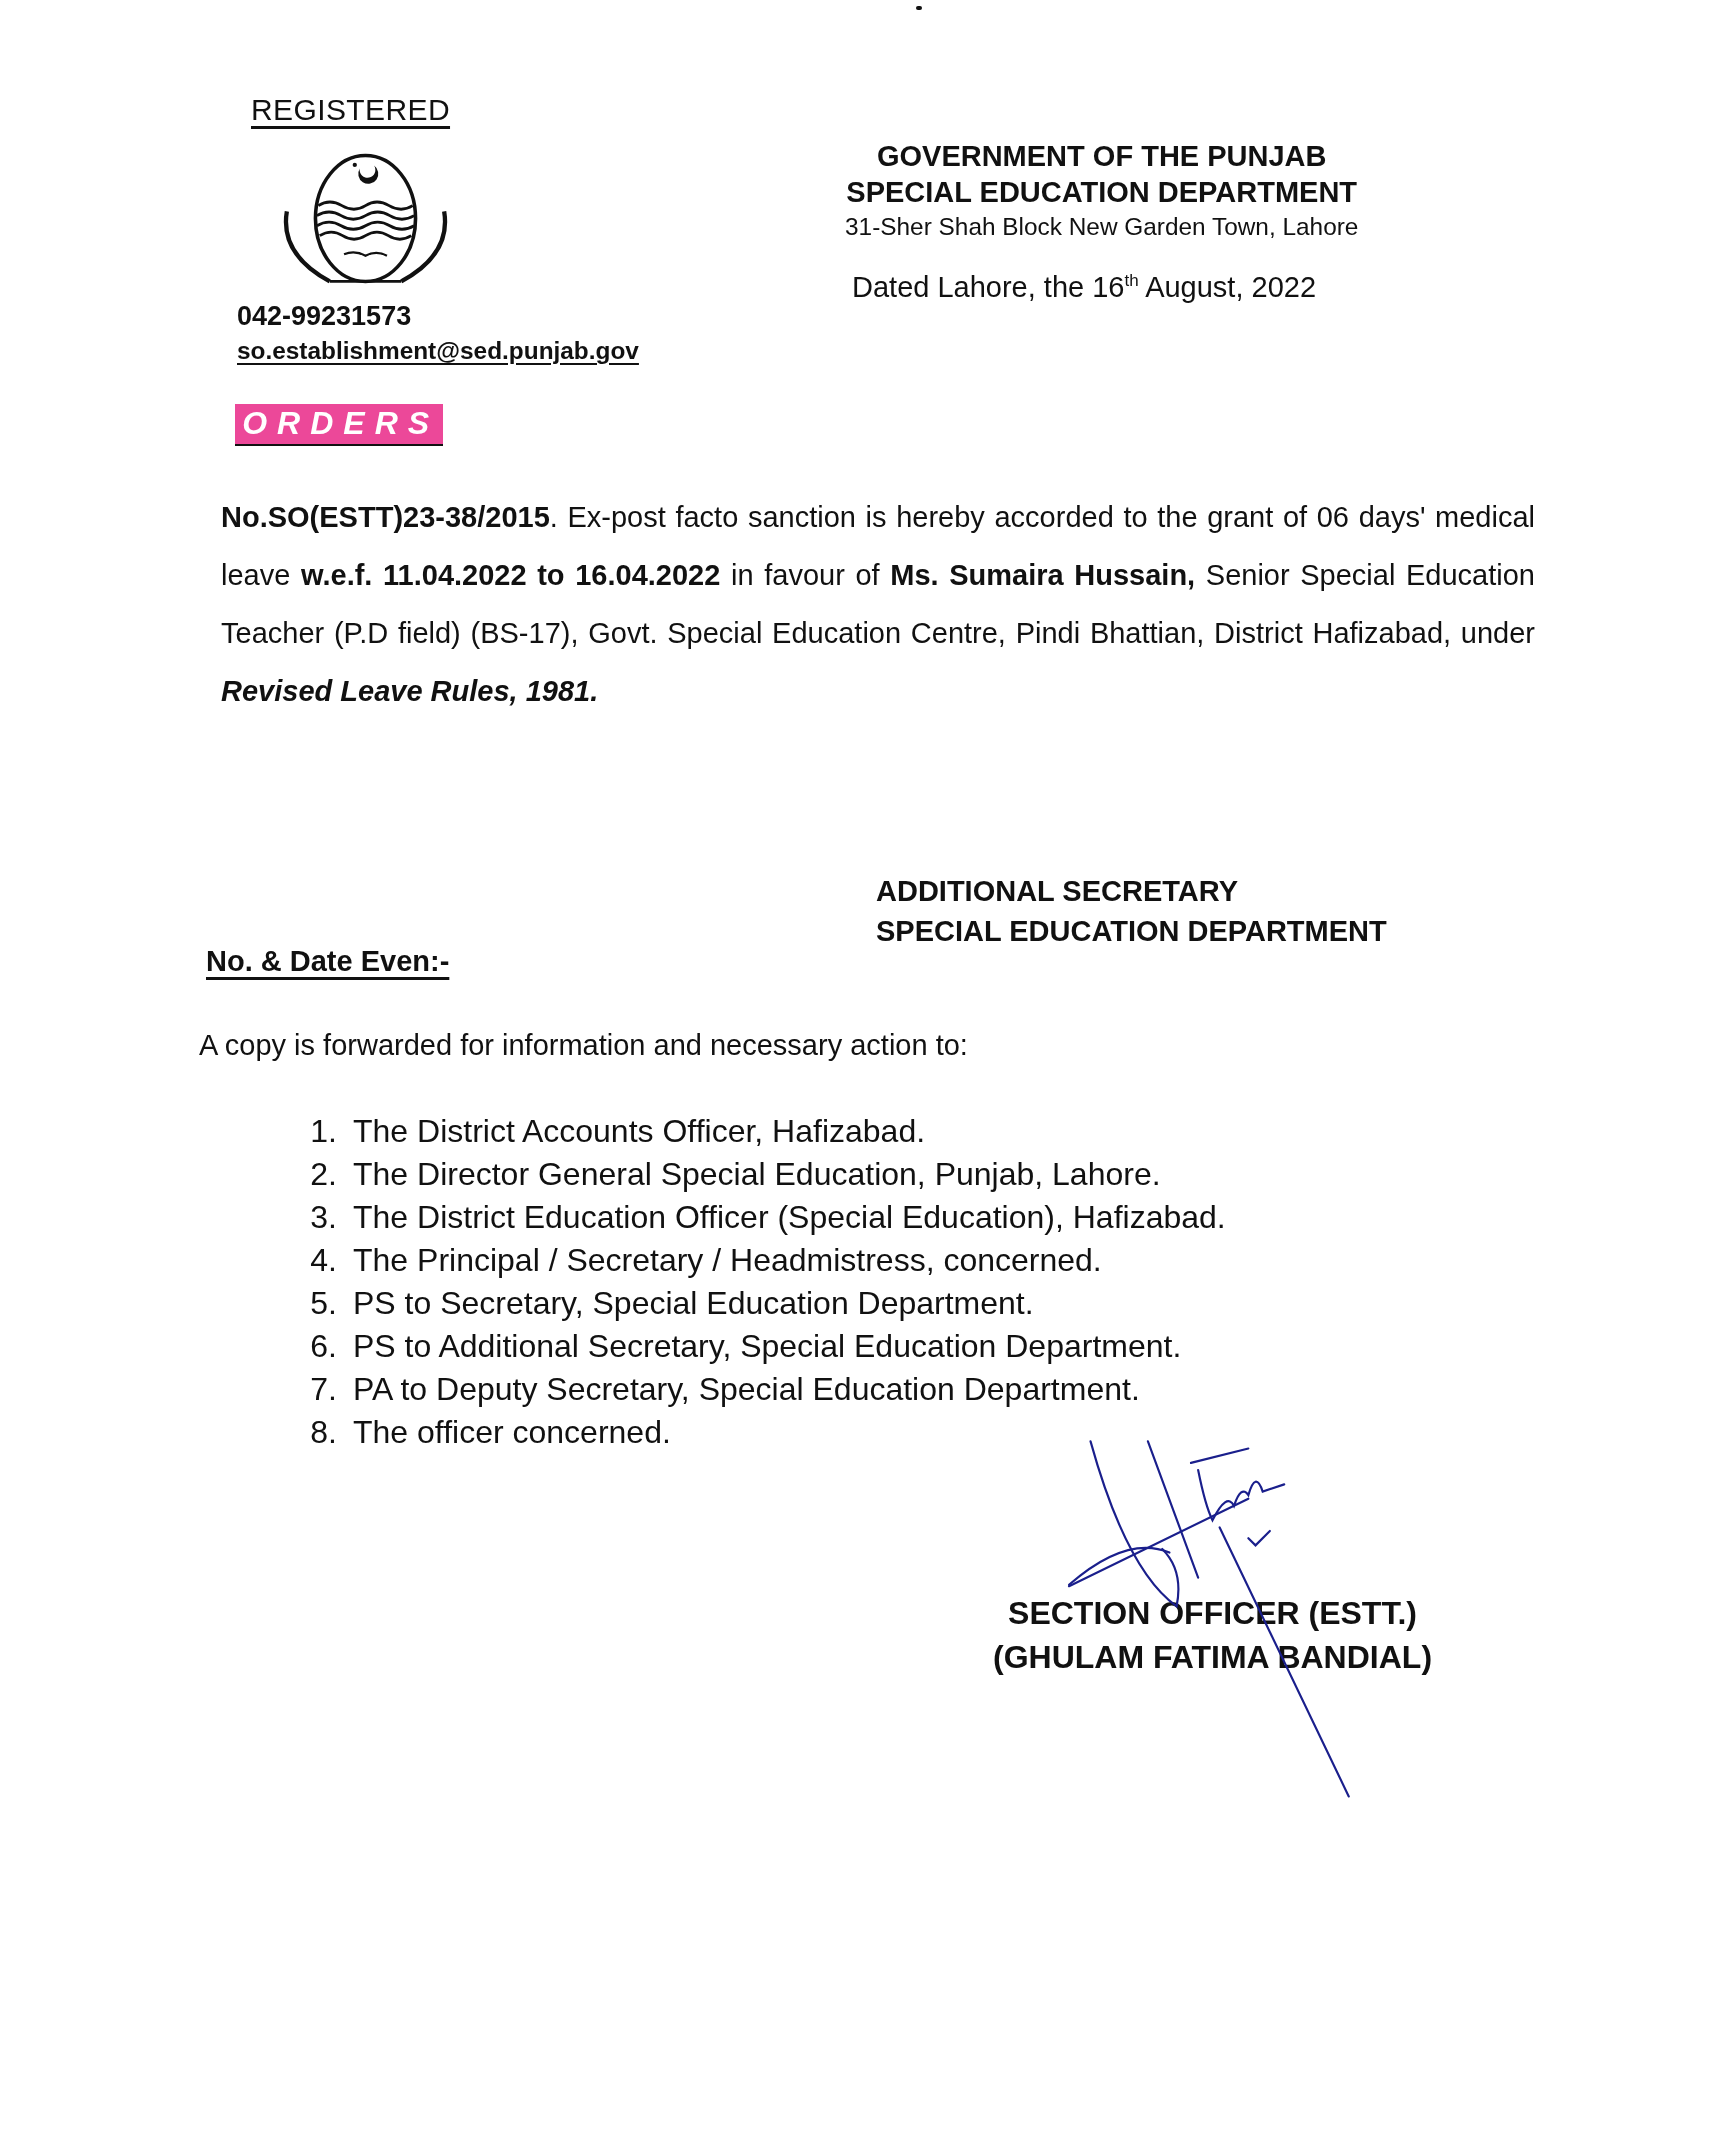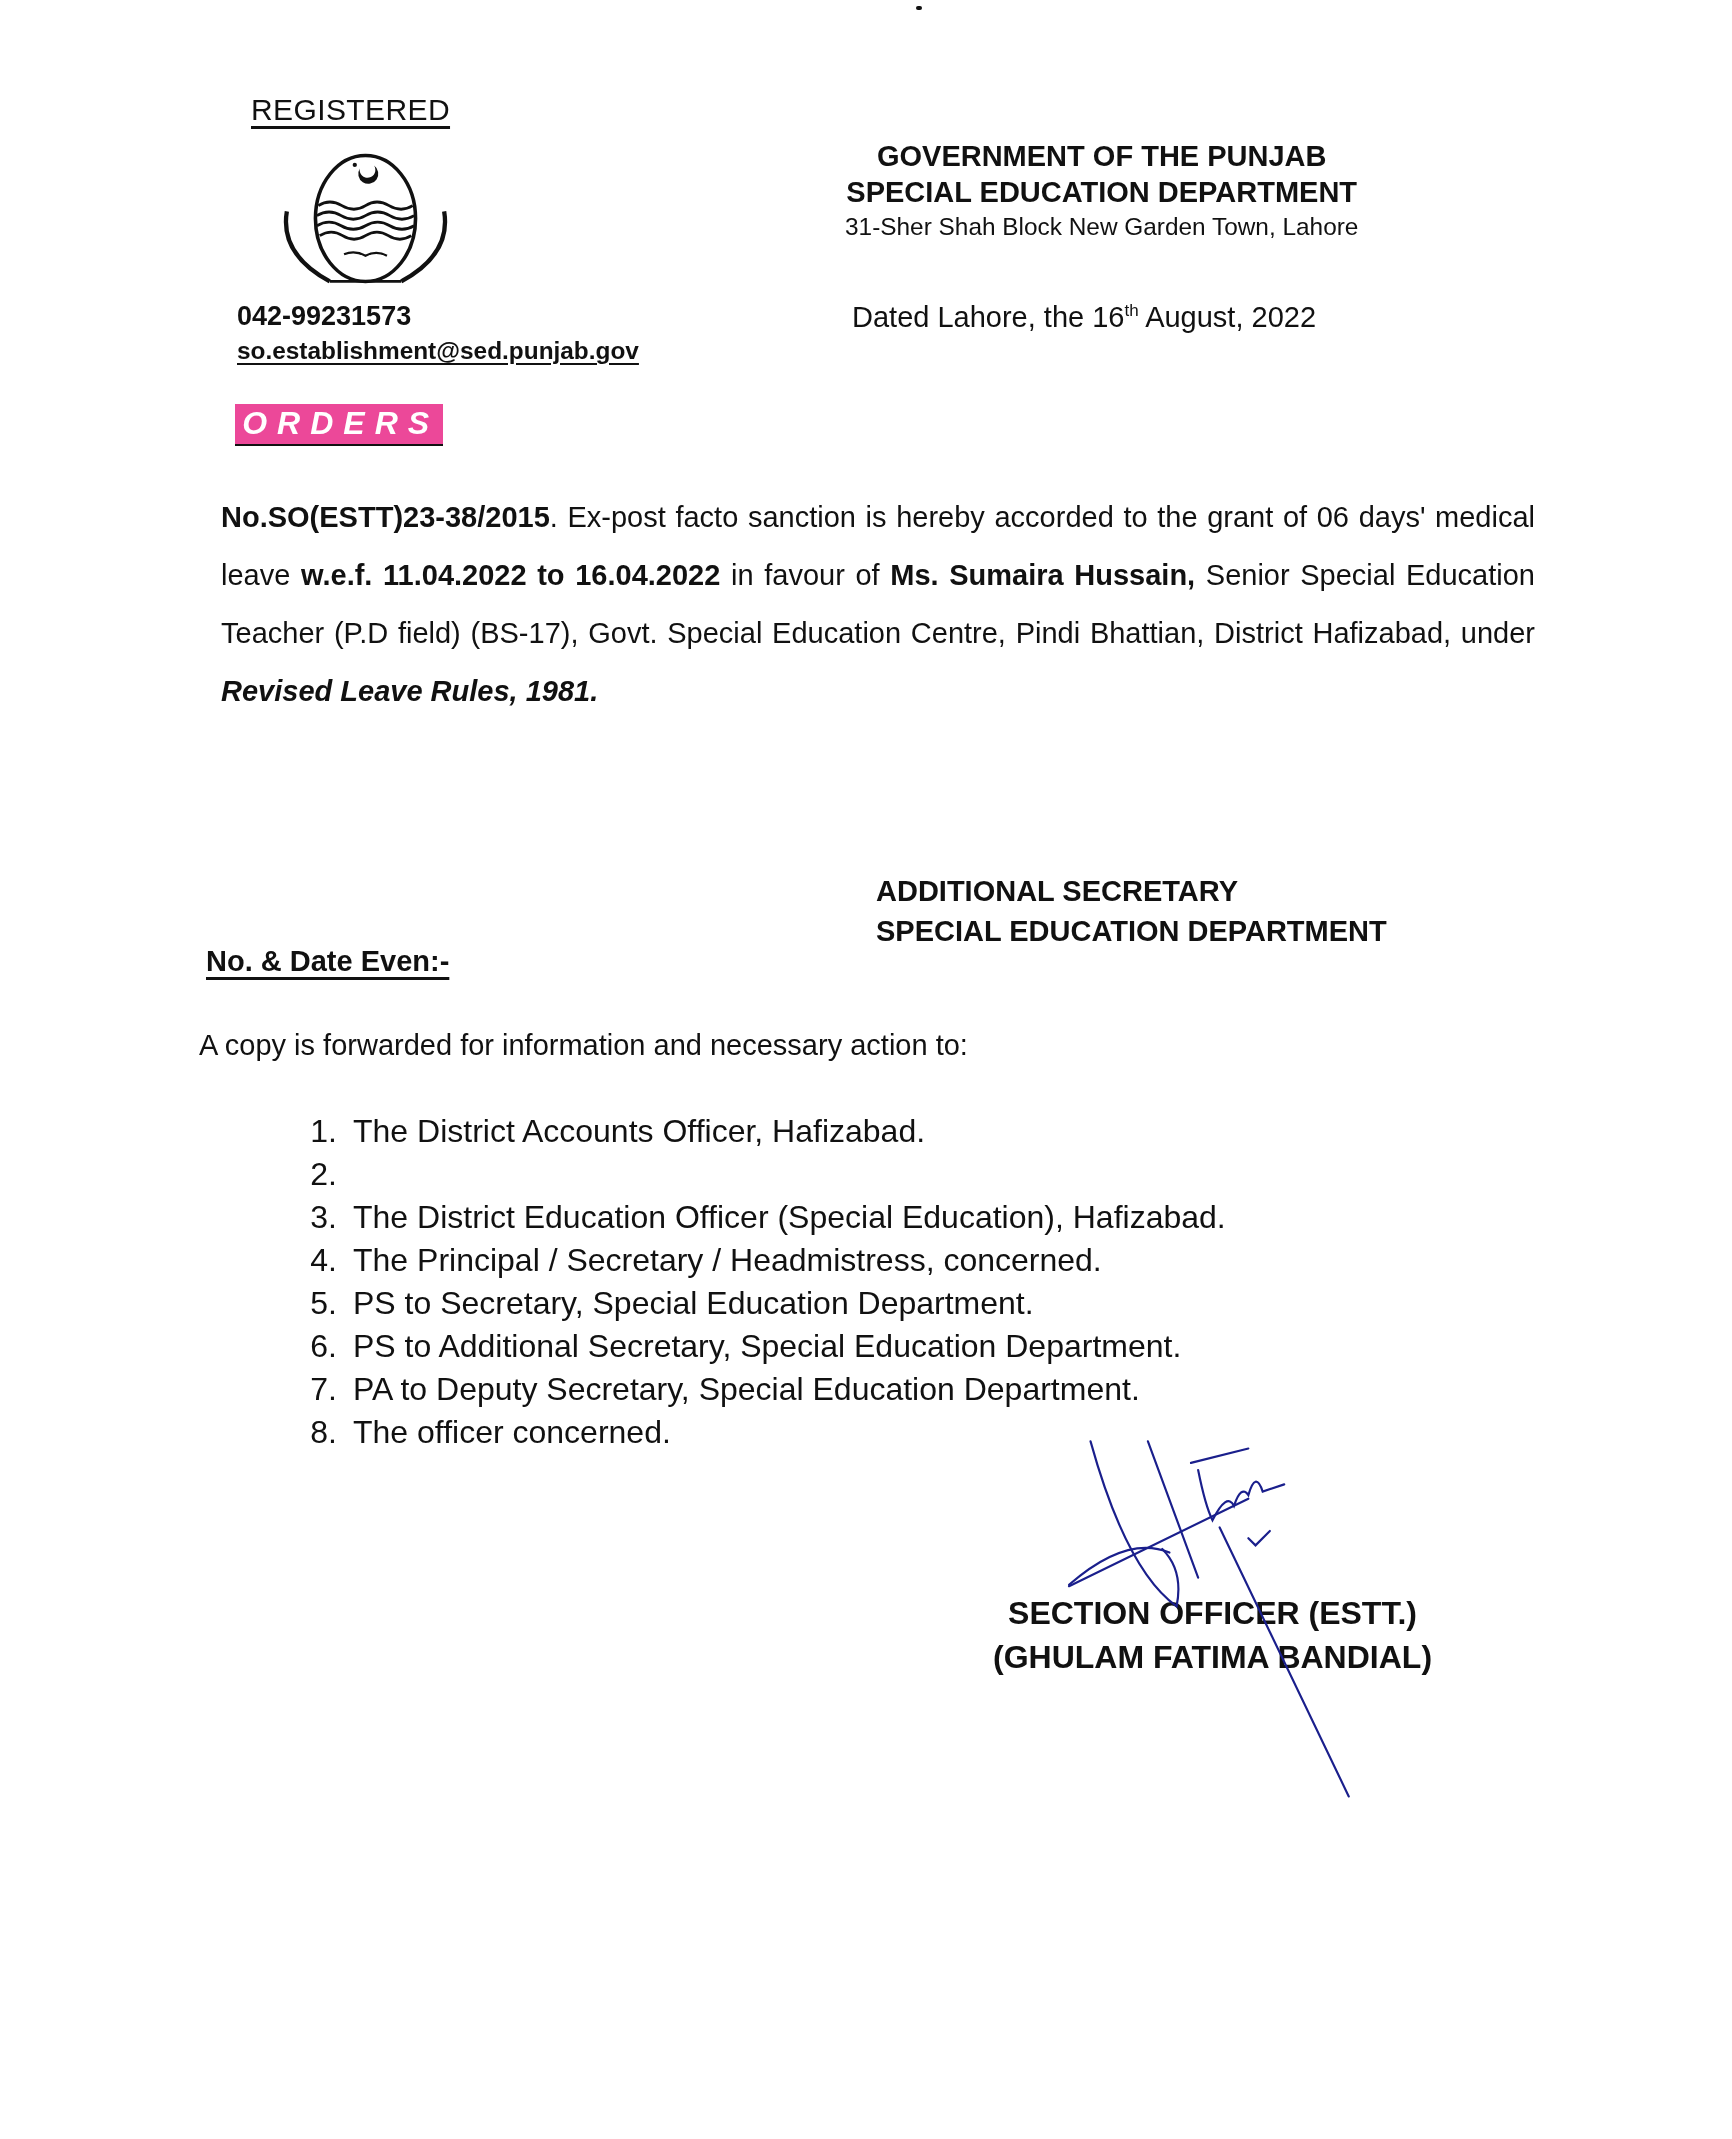--- a/index.html
+++ b/index.html
@@ -12,21 +12,21 @@
 
   .registered { left: 251px; top: 93px; font-size: 30px; text-decoration: underline; text-underline-offset: 5.7px; letter-spacing: 0.4px; }
   .emblem { left: 258px; top: 147px; width: 215px; height: 143px; }
   .phone { left: 237px; top: 301px; font-size: 27px; font-weight: bold; }
   .email { left: 237px; top: 337px; font-size: 24.4px; font-weight: bold; text-decoration: underline; text-underline-offset: 4.3px; }
 
   .govt { left: 845px; top: 138px; text-align: center; }
   .govt .l1 { font-size: 29px; font-weight: bold; line-height: 36px; }
   .govt .l2 { font-size: 29px; font-weight: bold; line-height: 36px; }
   .govt .l3 { font-size: 24.4px; line-height: 33px; }
-  .dated { left: 852px; top: 271px; font-size: 29px; margin-top: 30px; }
+  .dated { left: 852px; top: 271px; font-size: 29px; }
   .dated sup { font-size: 17px; }
 
   .orders { left: 235px; top: 404px; background: #ec4899; color: #fff; font-weight: bold; font-style: italic;
     font-size: 32px; letter-spacing: 10px; padding: 1.4px 4.3px 1.4px 7.2px; border-bottom: 2.9px solid #111; }
 
   .body-para { left: 221px; top: 488px; width: 1314px; font-size: 29px; line-height: 58px; text-align: justify; }
   .body-para b, .body-para strong { font-weight: bold; }
 
   .addl { left: 876px; top: 871px; text-align: left; font-weight: bold; font-size: 29px; line-height: 40px; }
   .even { left: 206px; top: 945px; font-size: 29px; font-weight: bold; text-decoration: underline; text-decoration-thickness: 2.9px; text-underline-offset: 5.7px; }
@@ -83,20 +83,21 @@
 <div class="abs even">No. &amp; Date Even:-</div>
 <div class="abs copy">A copy is forwarded for information and necessary action to:</div>
 
 <ul class="abs cc-list">
   <li>
       <span class="num">1.</span>
       <span>The District Accounts Officer, Hafizabad.</span>
     </li>
   <li>
       <span class="num">2.</span>
+      <span>The Director General Special Education, Punjab, Lahore.</span>
     </li>
   <li>
       <span class="num">3.</span>
       <span>The District Education Officer (Special Education), Hafizabad.</span>
     </li>
   <li>
       <span class="num">4.</span>
       <span>The Principal / Secretary / Headmistress, concerned.</span>
     </li>
   <li>

